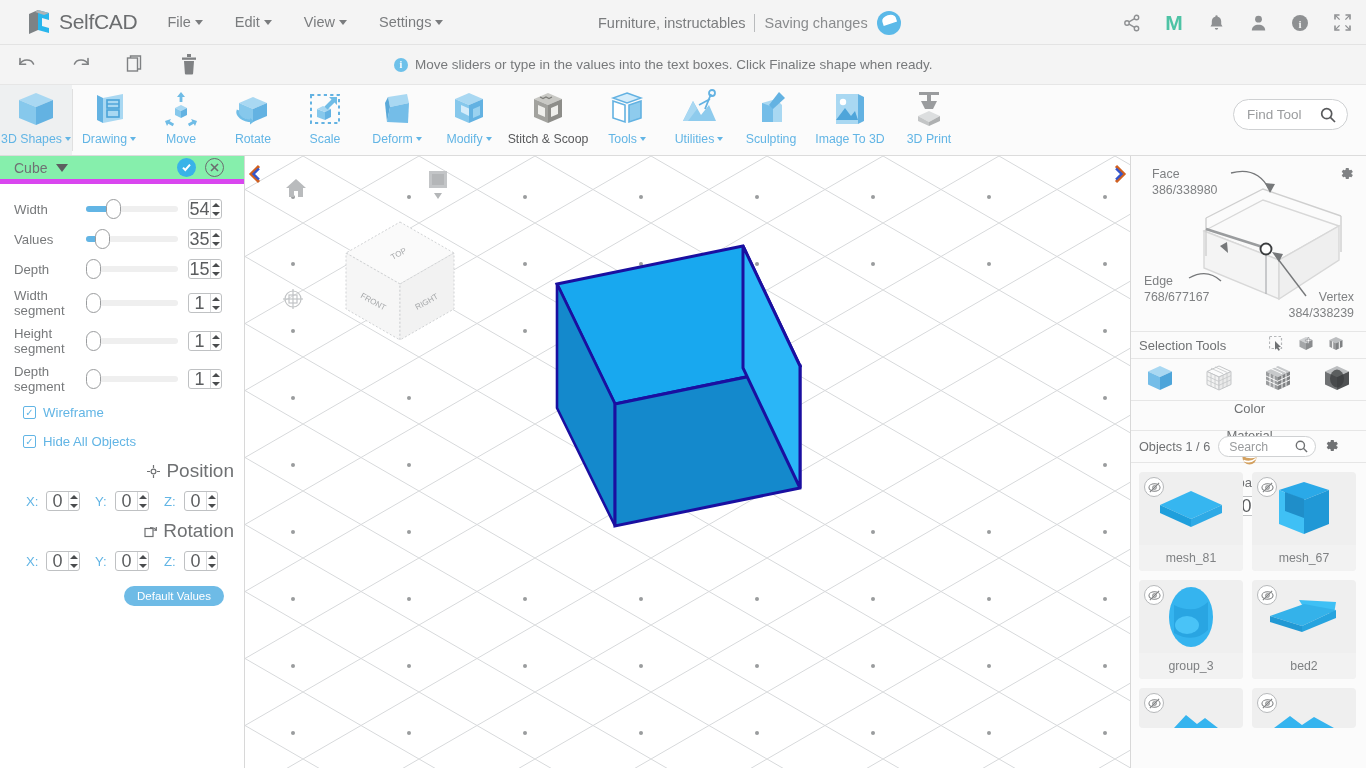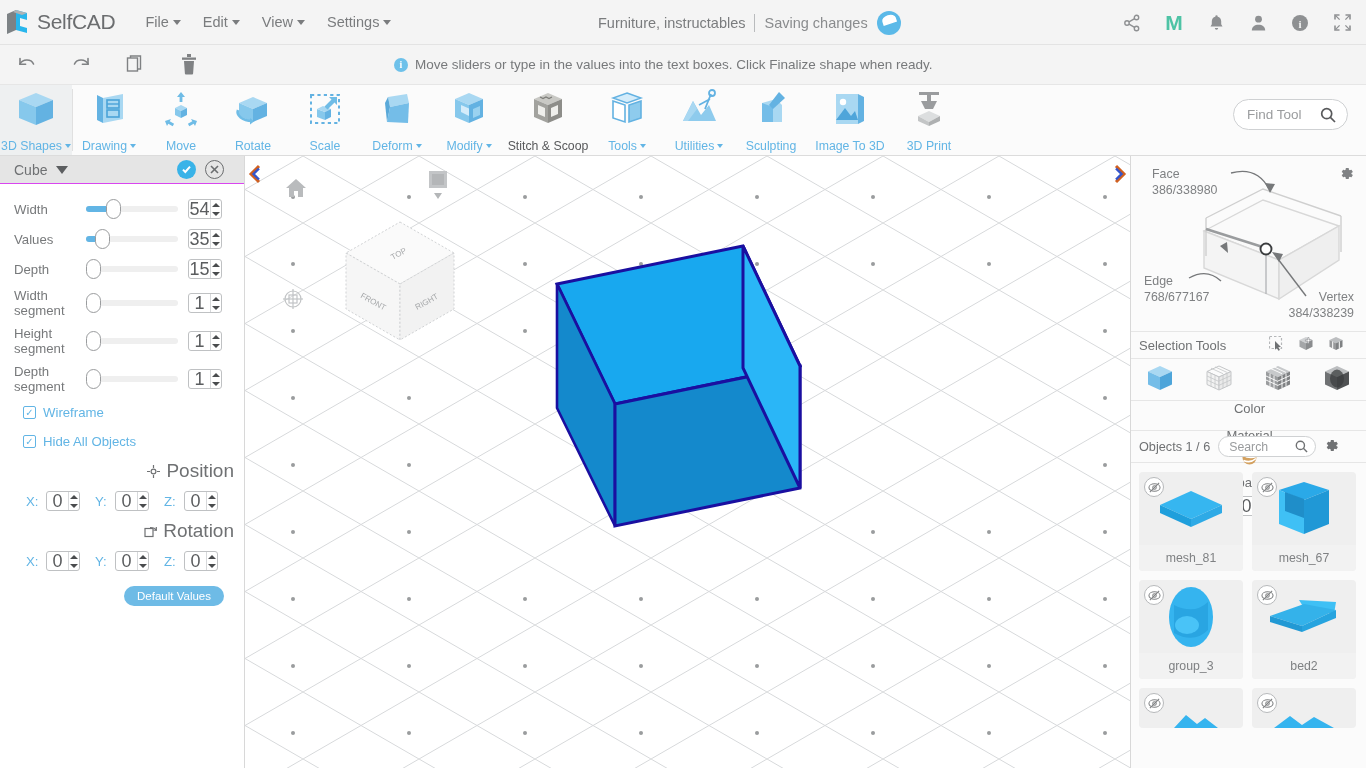--- a/index.html
+++ b/index.html
@@ -12,24 +12,24 @@
     -webkit-font-smoothing:antialiased;
   }
   .app { position:relative; width:1366px; height:768px; }
 
   
   .header {
     position:absolute; left:0; top:0; width:1366px; height:45px;
     background:#f4f4f4; border-bottom:1px solid #e3e3e3;
     display:flex; align-items:center;
   }
-  .logo-wrap { display:flex; align-items:center; padding-left:4px; gap:7px; }
+  .logo-wrap { display:flex; align-items:center; padding-left:26px; gap:7px; }
   .logo-mark { width:26px; height:28px; position:relative; }
   .logo-text { font-size:21px; color:#6b6d6f; letter-spacing:-.3px; }
-  .menus { display:flex; gap:22px; margin-left:30px; }
+  .menus { display:flex; gap:32px; margin-left:30px; }
   .menu-item { font-size:14.5px; color:#7a7c7e; cursor:pointer; display:flex; align-items:center; gap:4px;}
   .caret { width:0;height:0;border-left:4px solid transparent;border-right:4px solid transparent;border-top:5px solid #7a7c7e; display:inline-block; }
   .doc-area { position:absolute; left:598px; top:0; height:45px; display:flex; align-items:center; gap:9px; }
   .doc-title { font-size:14.5px; color:#7a7c7e; }
   .doc-sep { width:1px; height:18px; background:#b9bbbd; }
   .doc-status { font-size:14.5px; color:#8a8c8e; }
   .spinner { width:24px;height:24px;border-radius:50%; background:#5bb9e8; position:relative; overflow:hidden;}
   .spinner:after{content:'';position:absolute;width:14px;height:9px;border-radius:50% 50% 0 0;background:#fff;left:5px;top:4px;transform:rotate(-18deg);}
   .hdr-icons { position:absolute; right:14px; top:0; height:45px; display:flex; align-items:center; gap:22px; }
   .hdr-ic { width:20px; height:20px; color:#8e9092; cursor:pointer; display:flex; align-items:center;justify-content:center;}
@@ -51,38 +51,38 @@
     background:#fbfbfb; border-bottom:1px solid #dcdcdc;
     display:flex; align-items:flex-start;
   }
   .rb {
     width:72px; height:70px; display:flex; flex-direction:column; align-items:center;
     justify-content:flex-start; padding-top:6px; cursor:pointer; position:relative;
   }
   .rb.wide { width:86px; }
   .rb.active { background:#eef0f1; }
   .rb .ic { height:38px; display:flex; align-items:flex-end; justify-content:center; }
-  .rb .lb { font-size:12.3px; color:#62b5e5; margin-top:10px; white-space:nowrap; display:flex;align-items:center;gap:3px;}
+  .rb .lb { font-size:12.3px; color:#62b5e5; margin-top:3px; white-space:nowrap; display:flex;align-items:center;gap:3px;}
   .rb.dark .lb { color:#58595b; }
   .rb .lb .caret { border-top-color:#62b5e5; border-left-width:3.5px;border-right-width:3.5px;border-top-width:4.5px;}
   .rb-sep { width:1px; height:62px; background:#e0e0e0; margin-top:4px; }
   .findtool {
     position:absolute; right:18px; top:14px; width:115px; height:31px;
     border:1px solid #cfd1d3; border-radius:17px; display:flex; align-items:center;
     justify-content:space-between; padding:0 11px 0 13px; background:#fff;
   }
   .findtool span { font-size:13.5px; color:#9a9c9e; }
 
   
   .leftpanel {
     position:absolute; left:0; top:156px; width:245px; height:612px;
     background:#ffffff; border-right:1px solid #d8d8d8;
   }
   .lp-head {
-    height:28px; background:#e5e5e5; border-bottom:1px solid #d946ef;
+    height:28px; background:#86efac; border-bottom:5px solid #d946ef;
     display:flex; align-items:center; padding:0 20px 0 14px;
   }
   .lp-title { font-size:14px; color:#6f7173; }
   .tri-down { width:0;height:0;border-left:6px solid transparent;border-right:6px solid transparent;border-top:8px solid #5c5e60; margin-left:9px;}
   .lp-head-actions { margin-left:auto; display:flex; gap:9px; align-items:center;}
   .ok-btn { width:19px;height:19px;border-radius:50%;background:#39b3e8;display:flex;align-items:center;justify-content:center;cursor:pointer;}
   .x-btn { width:19px;height:19px;border-radius:50%;border:1.6px solid #6b6d6f;display:flex;align-items:center;justify-content:center;cursor:pointer;color:#6b6d6f;font-size:12px;}
   .lp-body { padding:10px 10px 0 14px; }
   .row { display:flex; align-items:center; height:30px; }
   .row .lbl { width:72px; font-size:13.2px; color:#77797b; line-height:15px; }

